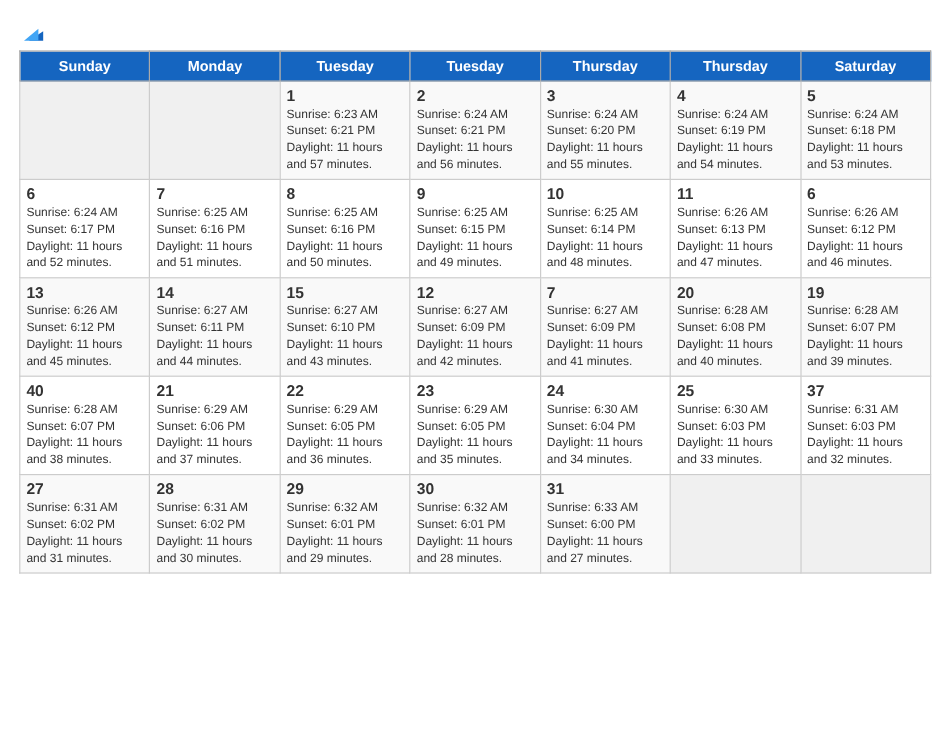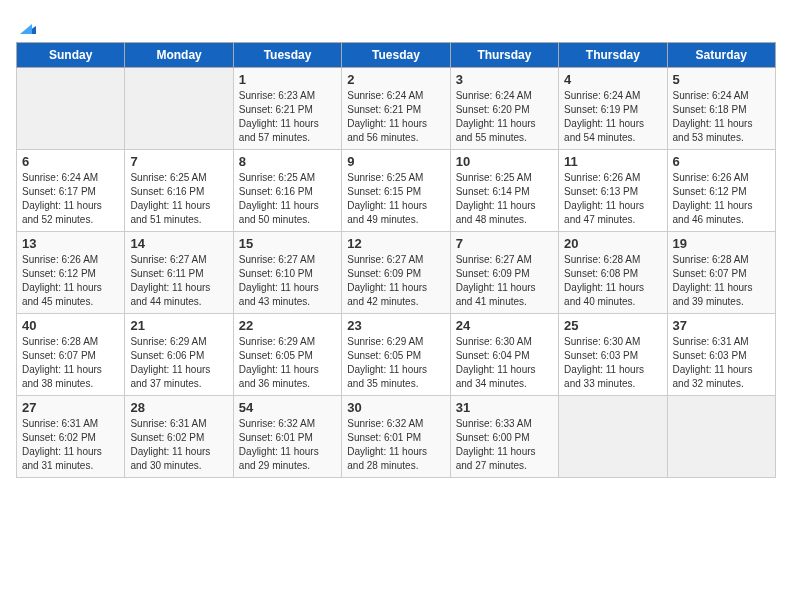--- a/index.html
+++ b/index.html
@@ -241,21 +241,21 @@
       <tr>
         <td>
           <span class="day-number">27</span>
           <div class="day-info">Sunrise: 6:31 AM<br>Sunset: 6:02 PM<br>Daylight: 11 hours and 31 minutes.</div>
         </td>
         <td>
           <span class="day-number">28</span>
           <div class="day-info">Sunrise: 6:31 AM<br>Sunset: 6:02 PM<br>Daylight: 11 hours and 30 minutes.</div>
         </td>
         <td>
-          <span class="day-number">54</span>
+          <span class="day-number">29</span>
           <div class="day-info">Sunrise: 6:32 AM<br>Sunset: 6:01 PM<br>Daylight: 11 hours and 29 minutes.</div>
         </td>
         <td>
           <span class="day-number">30</span>
           <div class="day-info">Sunrise: 6:32 AM<br>Sunset: 6:01 PM<br>Daylight: 11 hours and 28 minutes.</div>
         </td>
         <td>
           <span class="day-number">31</span>
           <div class="day-info">Sunrise: 6:33 AM<br>Sunset: 6:00 PM<br>Daylight: 11 hours and 27 minutes.</div>
         </td>

